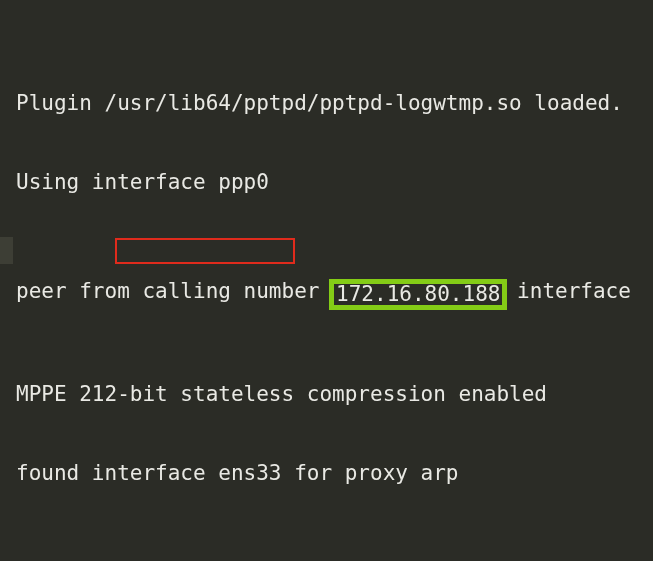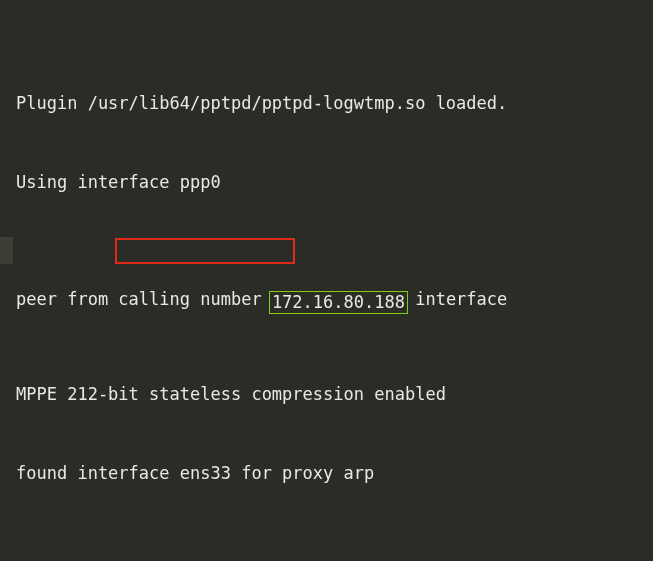--- a/index.html
+++ b/index.html
@@ -7,21 +7,21 @@
     padding: 0;
     background: #2b2c26;
   }
   #terminal {
     position: relative;
     width: 653px;
     height: 561px;
     background: #2b2c26;
     overflow: hidden;
     font-family: "DejaVu Sans Mono", "Liberation Mono", monospace;
-    font-size: 17px;
+    font-size: 21px;
     line-height: 26.4px;
     color: #e9e9e4;
     -webkit-font-smoothing: antialiased;
   }
   #lines {
     position: absolute;
     left: 16px;
     top: 11px;
     white-space: pre;
     letter-spacing: 0;
@@ -36,24 +36,24 @@
     left: 0px;
     top: 237px;
     width: 13px;
     height: 27px;
     background: #3d3e35;
     pointer-events: none;
   }
   
   .box-grey {
     display: inline-block;
-    border: 1px solid #84cc16;
+    border: 5px solid #84cc16;
     border-radius: 0;
     padding: 0 2px;
-    margin: 16px -3px;
+    margin: 4px -3px;
     line-height: 21px;
     vertical-align: -3px;
     box-sizing: border-box;
   }
   
   .box-red {
     position: absolute;
     left: 115px;
     top: 238px;
     width: 180px;

